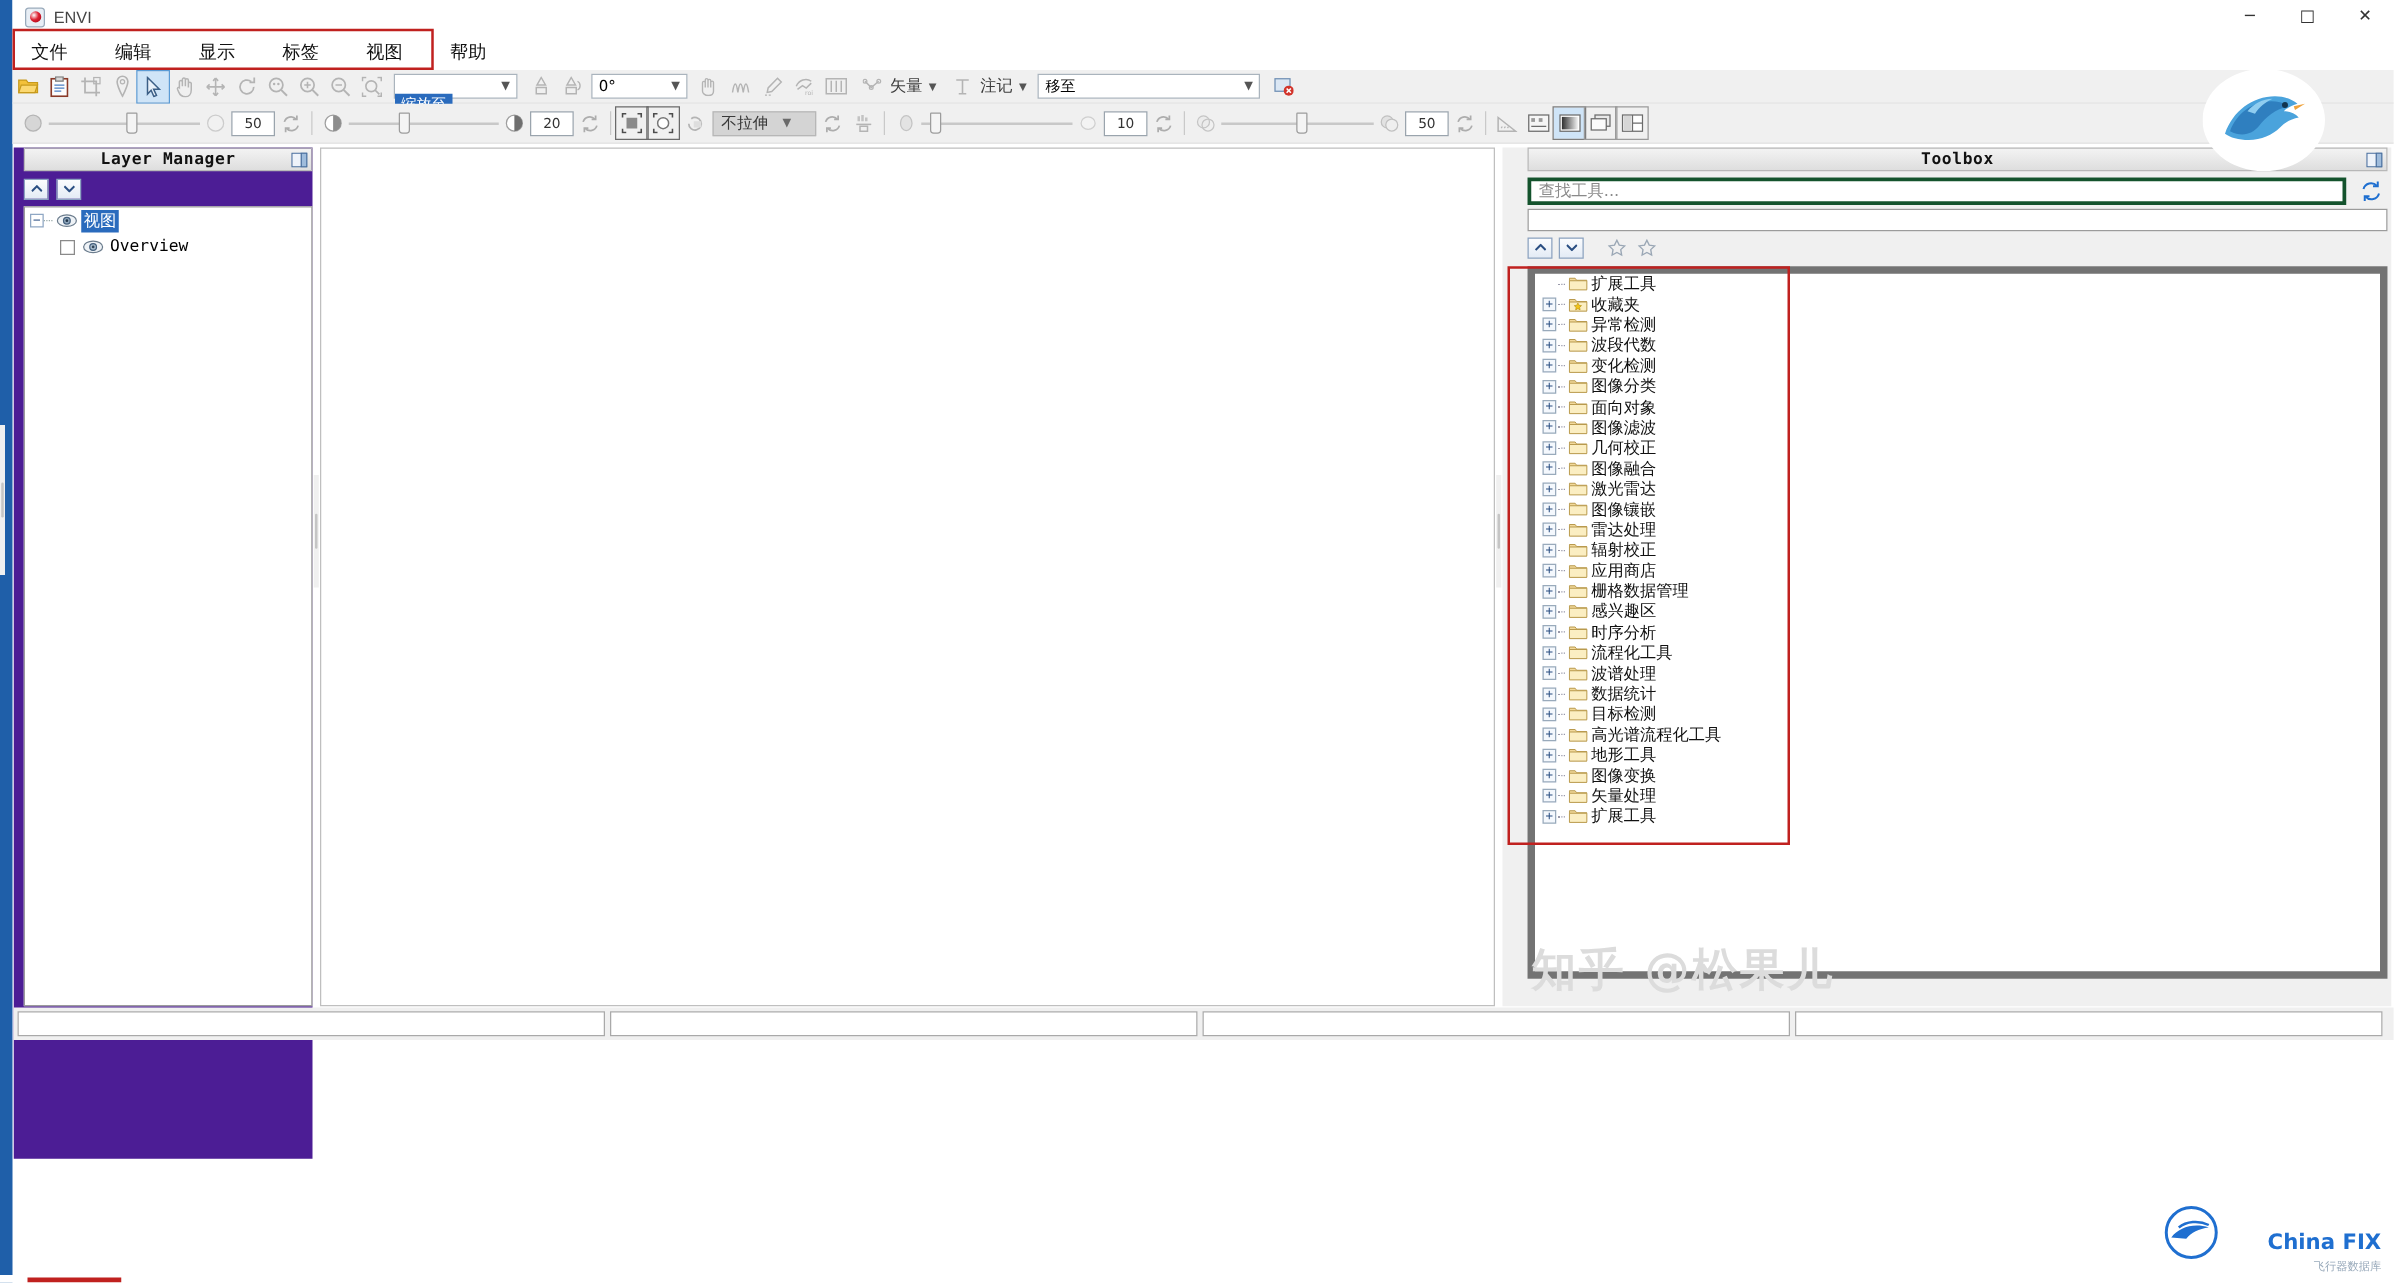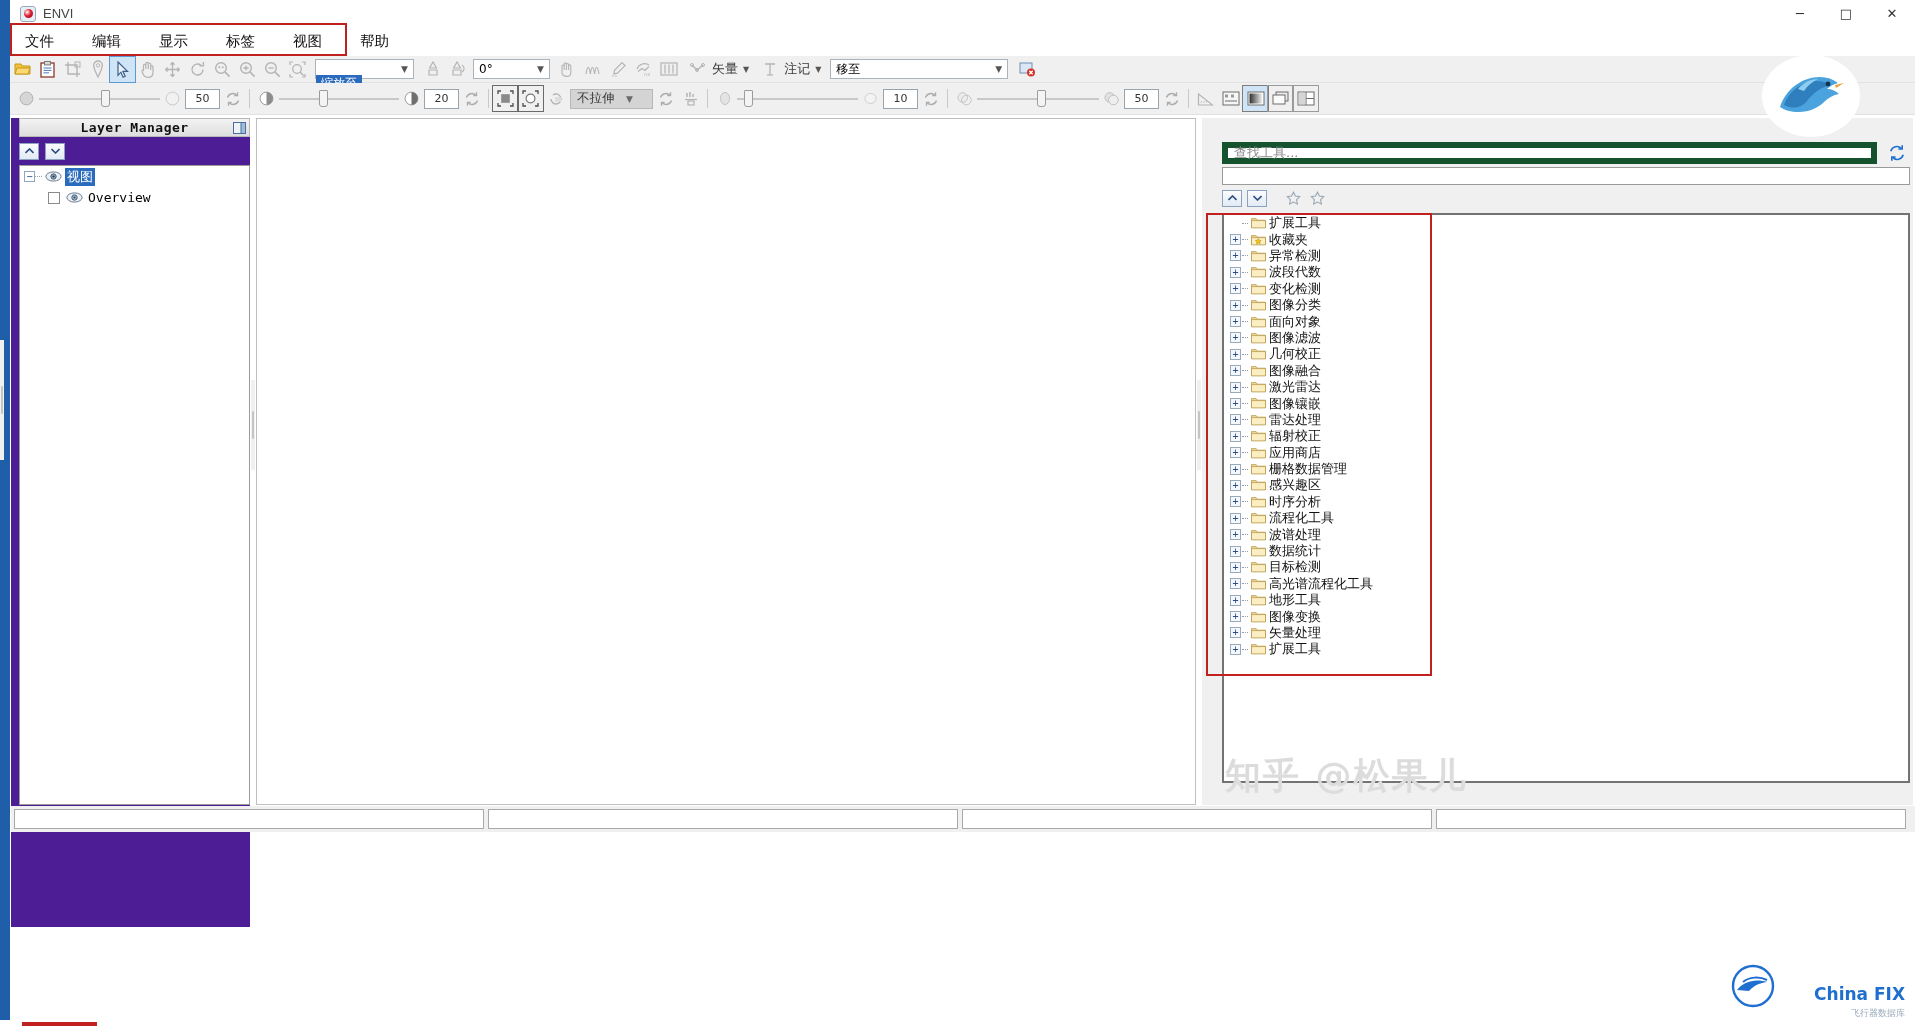--- a/index.html
+++ b/index.html
@@ -160,40 +160,40 @@
   .splitter::after{
     content:""; position:absolute; left:1px; top:50%; margin-top:-14px;
     width:2px; height:28px; background:#c5c5c5; border-radius:1px;
   }
 
   
   #toolbox { position:absolute; left:1202px; top:118px; width:711px; height:687px; background:#f0f0f0; }
   #tb-title { position:absolute; left:20px; top:0; width:688px; }
   .tb-search {
     position:absolute; left:20px; top:24px; width:655px; height:22px;
-    background:#ffffff; border:6px solid #14532d; display:flex; align-items:center; padding-left:6px;
+    background:#ffffff; border:3px solid #14532d; display:flex; align-items:center; padding-left:6px;
   }
   .tb-search span {
     font-family:"DejaVu Sans",sans-serif; font-size:13px; color:#8a8a8a;
   }
   .tb-refresh {
     position:absolute; left:682px; top:24px; width:26px; height:22px;
     display:flex; align-items:center; justify-content:center;
   }
   .tb-strip {
     position:absolute; left:20px; top:49px; width:688px; height:18px;
     background:#ffffff; border:1px solid #9b9b9b;
   }
   .tb-ctl-row {
     position:absolute; left:20px; top:70px; height:20px; display:flex; align-items:center; gap:5px;
   }
   .star-btn { width:19px; height:18px; display:flex; align-items:center; justify-content:center; }
   #tb-tree {
     position:absolute; left:20px; top:95px; width:688px; height:570px;
-    background:#ffffff; border:2px solid #737373; overflow:hidden;
+    background:#ffffff; border:6px solid #737373; overflow:hidden;
   }
   
   .tree-highlight {
     position:absolute; left:1206px; top:213px; width:226px; height:463px;
     border:2px solid #c0211f; pointer-events:none;
   }
   .tb-row { display:flex; align-items:center; height:16.4px; padding-left:6px; }
   .tb-exp {
     width:11px; height:11px; border:1px solid #9ab; background:#f4f8fd;
     display:flex; align-items:center; justify-content:center;
@@ -686,20 +686,29 @@
   </div>
 </div>
 
 <div class="splitter" style="left:0px; top:340px; height:120px;"></div>
 <div class="splitter" style="left:251px; top:380px; height:90px;"></div>
 <div class="splitter" style="left:1197px; top:380px; height:90px;"></div>
 
 <div id="map-view"></div>
 
 <div id="toolbox">
+  <div class="panel-title" id="tb-title">
+    <span class="ttl">Toolbox</span>
+    <span class="panel-pin">
+      <svg width="13" height="12" viewBox="0 0 13 12">
+        <rect x="0.5" y="0.5" width="12" height="11" fill="#eef3fa" stroke="#4a6f9e"></rect>
+        <rect x="8" y="0.5" width="4.5" height="11" fill="#9fbcdc" stroke="#4a6f9e"></rect>
+      </svg>
+    </span>
+  </div>
 
   <div class="tb-search">
     <span>查找工具...</span>
   </div>
   <div class="tb-refresh">
     <svg width="18" height="18" viewBox="0 0 18 18">
       <path d="M2.8 7.2a6.2 6.2 0 0 1 10.6-2.6M15.2 10.8a6.2 6.2 0 0 1-10.6 2.6" fill="none" stroke="#1f6fd0" stroke-width="1.6"></path>
       <path d="M14.2 1.2v3.8H10.4M3.8 16.8v-3.8h3.8" fill="none" stroke="#1f6fd0" stroke-width="1.6"></path>
     </svg>
   </div>

